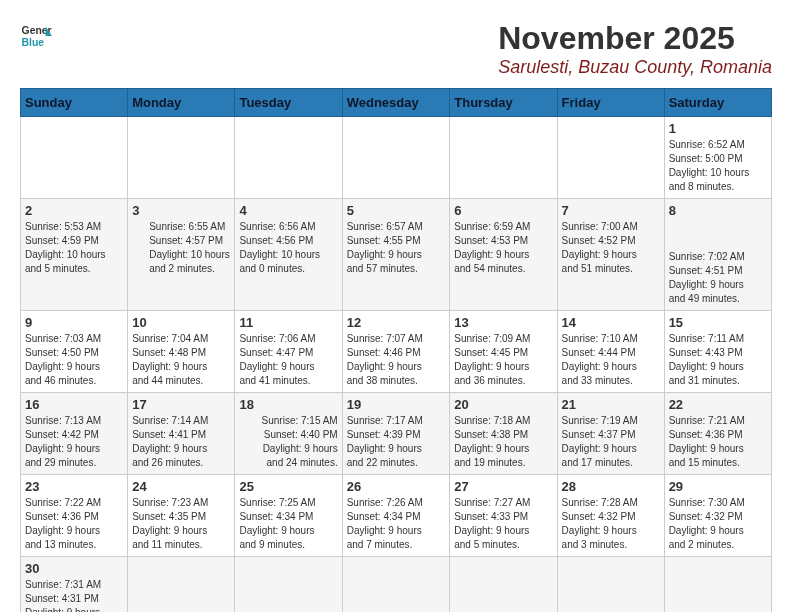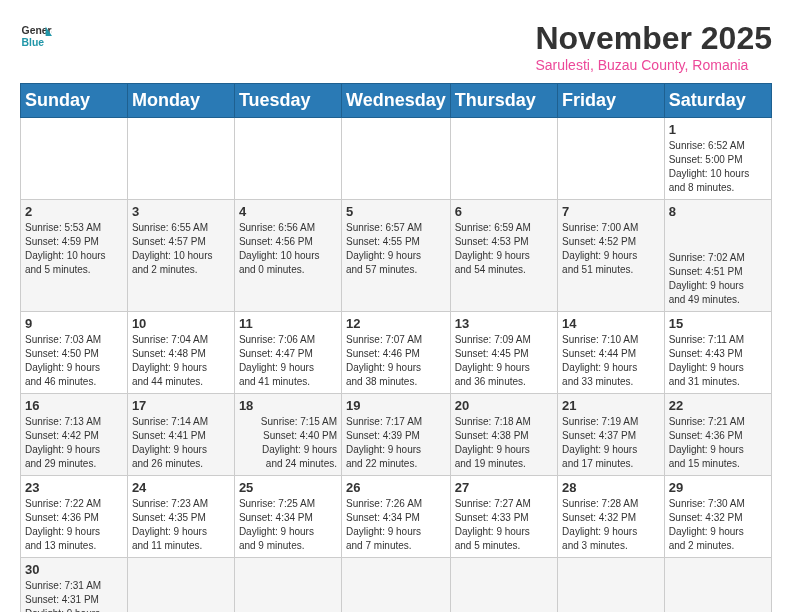--- a/index.html
+++ b/index.html
@@ -27,32 +27,33 @@
     }
     .title-block {
       text-align: left;
     }
     .month-year {
       font-size: 32px;
       font-weight: bold;
       color: #333;
     }
     .location {
-      font-size: 14px;
-      color: #ec4899;
+      font-size: 18px;
+      color: #7f1d1d;
+      font-style: italic;
     }
     .calendar {
       width: 100%;
       border-collapse: collapse;
       border: 1px solid #ccc;
     }
     .calendar th {
       background-color: #2a7ab5;
-      color: #ffffff;
-      font-size: 18px;
+      color: #0f172a;
+      font-size: 13px;
       font-weight: bold;
       padding: 6px 4px;
       text-align: left;
       border: 1px solid #1e6090;
     }
     .calendar td {
       vertical-align: top;
       border: 1px solid #ccc;
       padding: 4px;
       width: 108px;
@@ -134,21 +135,21 @@
       <tr>
         <td>
           <span class="day-number">2</span>
           <div class="day-info" style="white-space: pre-line;">Sunrise: 5:53 AM
 Sunset: 4:59 PM
 Daylight: 10 hours
 and 5 minutes.</div>
         </td>
         <td>
           <span class="day-number">3</span>
-          <div class="day-info" style="white-space: pre-line;">Sunrise: 6:55 AM
+          <div class="day-info" style="white-space: pre-line; margin-left: 17px;">Sunrise: 6:55 AM
 Sunset: 4:57 PM
 Daylight: 10 hours
 and 2 minutes.</div>
         </td>
         <td>
           <span class="day-number">4</span>
           <div class="day-info" style="white-space: pre-line;">Sunrise: 6:56 AM
 Sunset: 4:56 PM
 Daylight: 10 hours
 and 0 minutes.</div>

